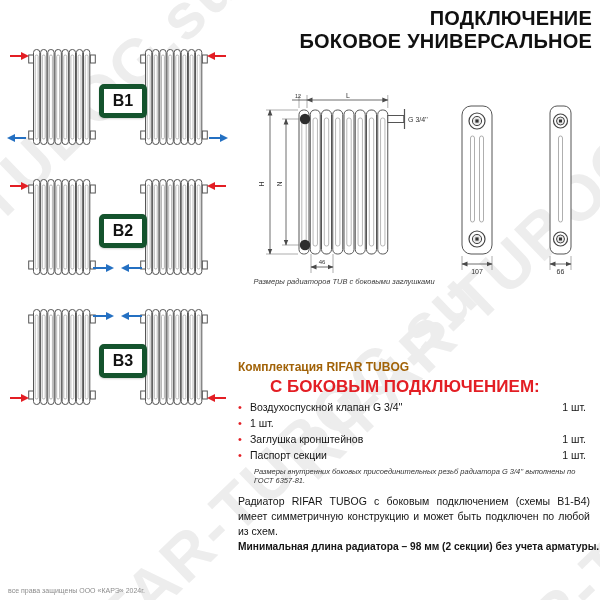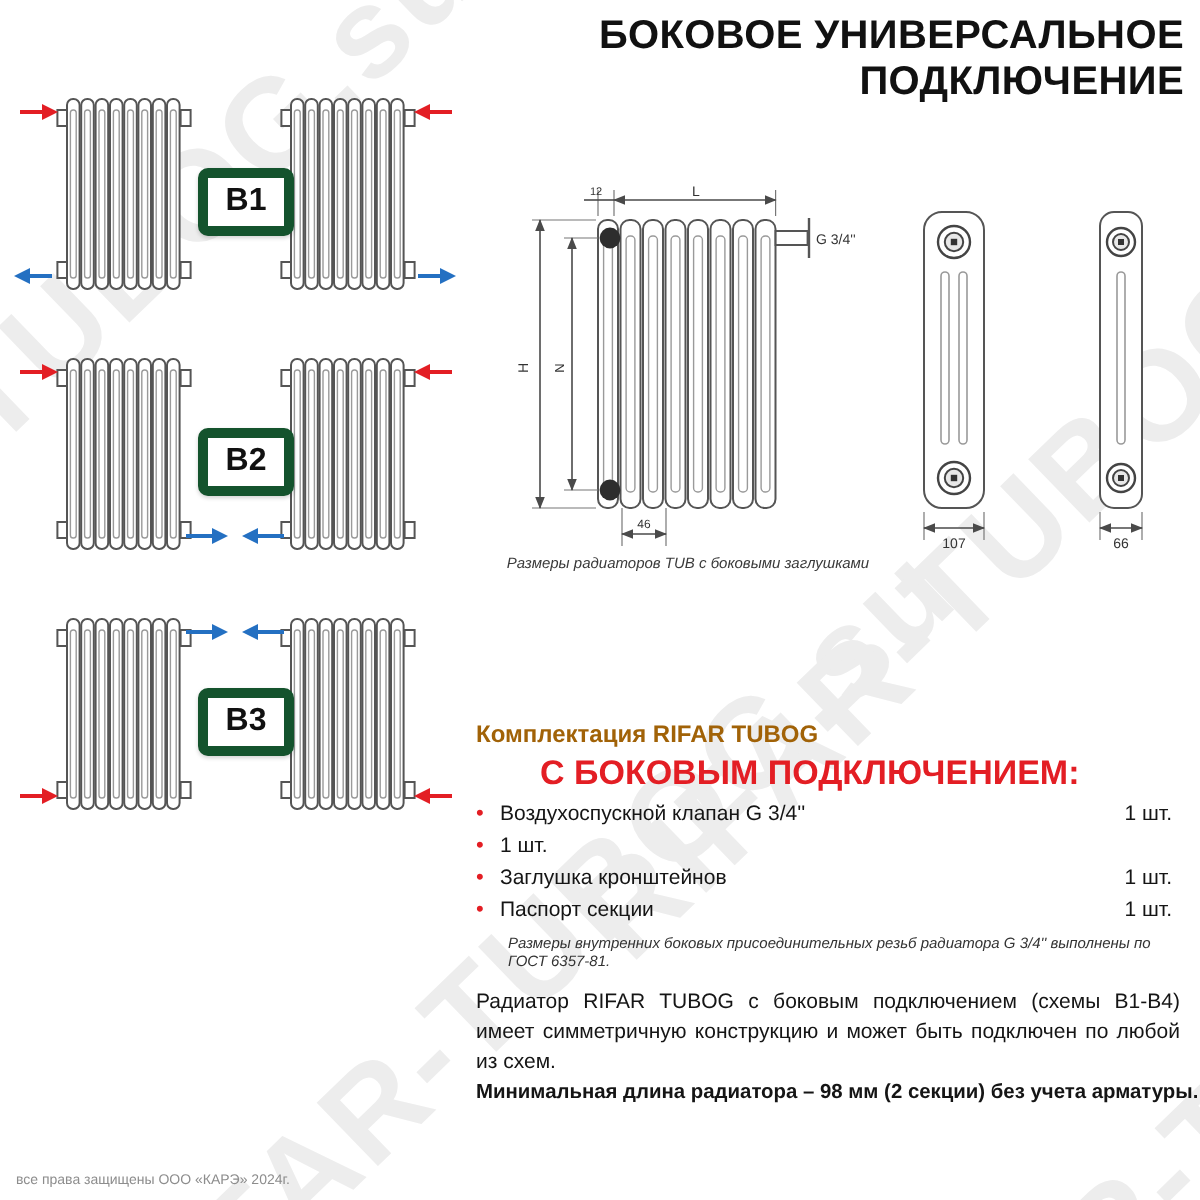--- a/index.html
+++ b/index.html
@@ -105,22 +105,22 @@
           <rect x="50.1" y="8" width="2.9" height="84" rx="1.4"></rect>
             <rect x="57.2" y="8" width="2.9" height="84" rx="1.4"></rect>
         </g>
       </symbol>
     </defs>
   </svg>
 
   <div class="content">
 
     <div class="title">
+      <div>ПОДКЛЮЧЕНИЕ</div>
       <div>БОКОВОЕ УНИВЕРСАЛЬНОЕ</div>
-      <div>ПОДКЛЮЧЕНИЕ</div>
     </div>
 
     <div class="scheme" style="top:47px;">
       <svg class="rad rad-left">
           <use href="#radsym"></use>
         </svg>
       <svg class="rad rad-right">
           <use href="#radsym"></use>
         </svg>
       <div class="scheme-label">

